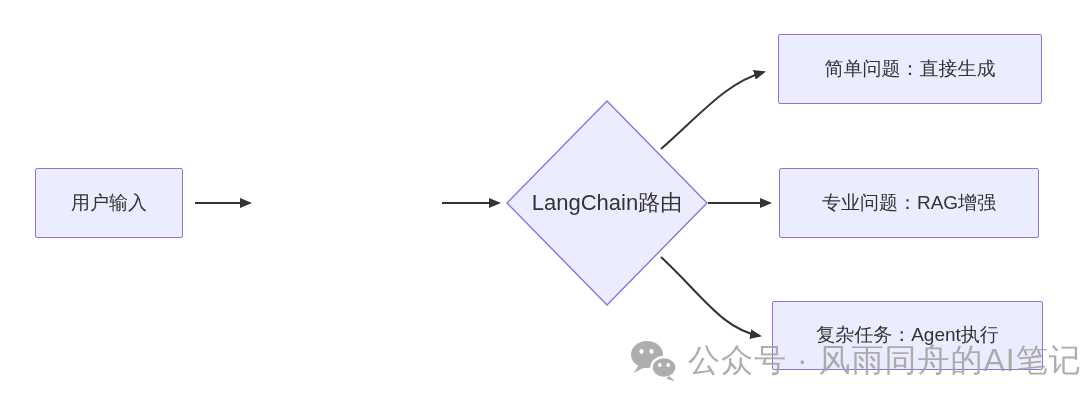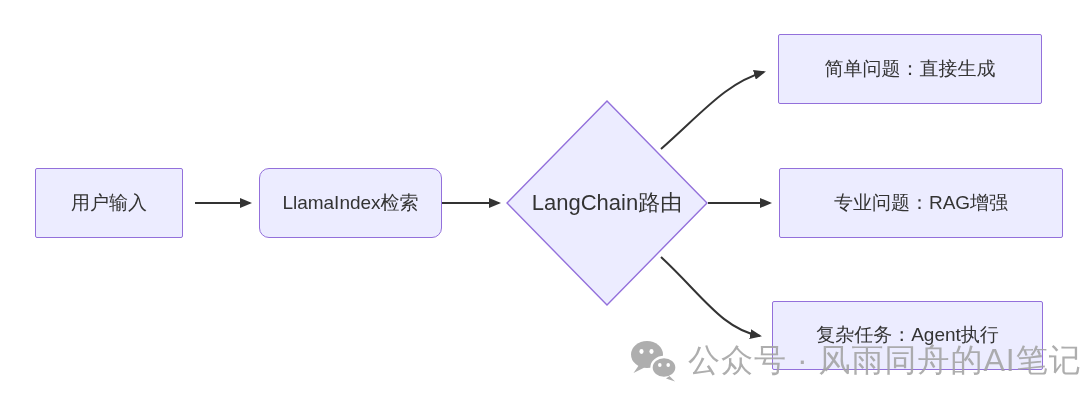--- a/index.html
+++ b/index.html
@@ -58,21 +58,21 @@
     border: none;
     color: var(--text);
     display: flex;
     align-items: center;
     justify-content: center;
     font-size: 22px;
   }
   #n-user    { left: 35px;  top: 168px; width: 148px; height: 70px; }
   #n-llama   { left: 259px; top: 168px; width: 183px; height: 70px; }
   #n-simple  { left: 778px; top: 34px;  width: 264px; height: 70px; }
-  #n-prof    { left: 779px; top: 168px; width: 284px; height: 70px; }
+  #n-prof    { left: 779px; top: 168px; width: 260px; height: 70px; }
   #n-complex { left: 772px; top: 301px; width: 271px; height: 69px; }
   #n-langchain-label { left: 507px; top: 168px; width: 200px; height: 70px; }
   .watermark {
     position: absolute;
     left: 630px;
     top: 339px;
     display: flex;
     align-items: center;
     gap: 10px;
     color: var(--watermark);
@@ -103,21 +103,20 @@
 
     <polygon class="diamond-shape" points="607,101 707,203 607,305 507,203"></polygon>
 
     <path class="edge" d="M661,149 C703,112 726,83 764,72" marker-end="url(#arrow)"></path>
     <path class="edge" d="M708,203 H770" marker-end="url(#arrow)"></path>
     <path class="edge" d="M661,257 C702,295 722,329 760,336" marker-end="url(#arrow)"></path>
   </svg>
 
   <div id="n-user" class="node rect">用户输入</div>
 
-  <div id="n-llama" class="node rounded">LlamaIndex检索</div>
 
   <div id="n-langchain-label" class="diamond-label">LangChain路由</div>
 
   <div id="n-simple" class="node rect">简单问题：直接生成</div>
 
   <div id="n-prof" class="node rect">专业问题：RAG增强</div>
 
   <div id="n-complex" class="node rect">复杂任务：Agent执行</div>
 
   <div class="watermark">

